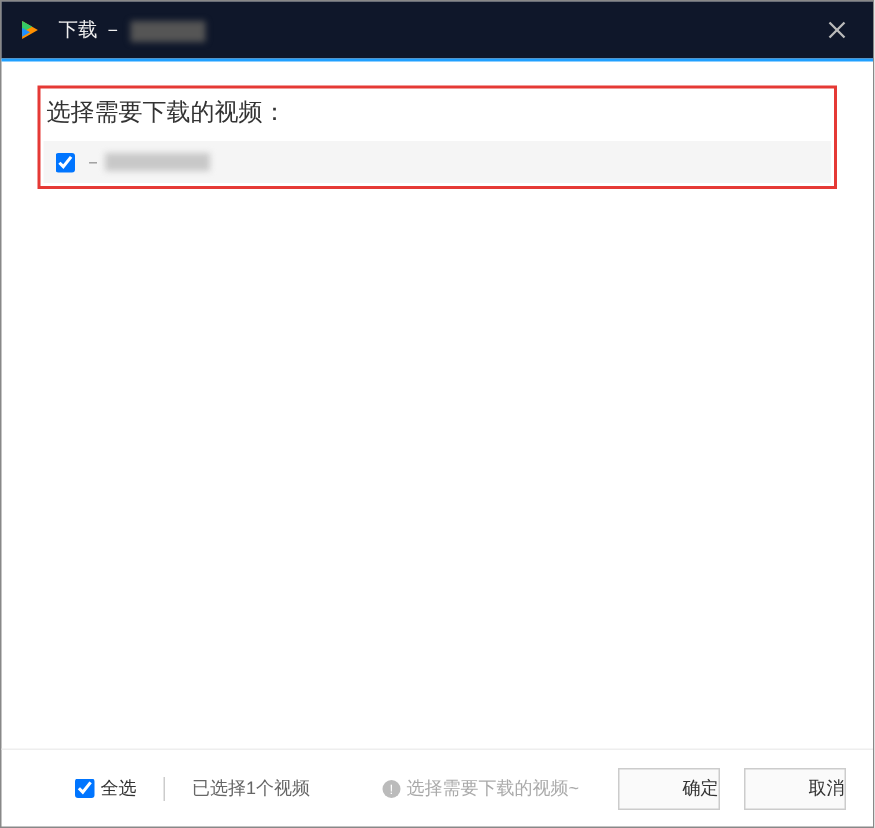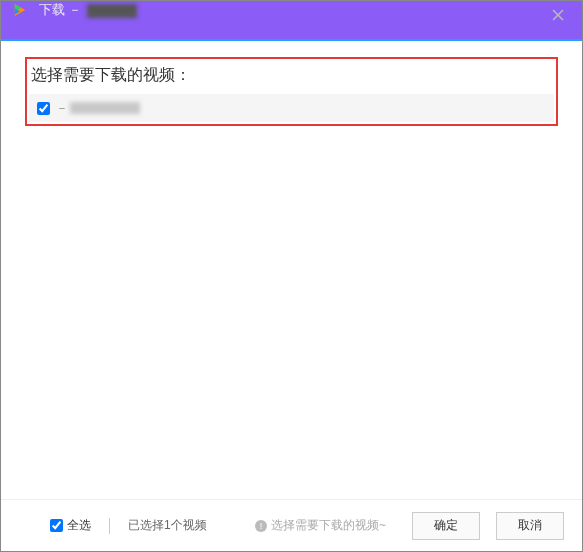--- a/index.html
+++ b/index.html
@@ -14,23 +14,23 @@
   .window {
     width: 583px;
     height: 552px;
     border: 1px solid #888;
     background: #fff;
     display: flex;
     flex-direction: column;
   }
   .titlebar {
     height: 38px;
-    background: #8b5cf6;
+    background: #0f172a;
     display: flex;
-    align-items: flex-start;
+    align-items: center;
     padding: 0 10px;
     color: #ddd;
   }
   .titlebar .logo {
     width: 18px;
     height: 18px;
     margin-right: 10px;
     display: flex;
     align-items: center;
     justify-content: center;
@@ -127,20 +127,21 @@
   }
   .footer .btn {
     min-width: 68px;
     height: 28px;
     border: 1px solid #ccc;
     background: #fafafa;
     color: #333;
     font-size: 12px;
     cursor: pointer;
     margin-left: 6px;
+    text-align: right;
   }
 </style>
 </head>
 <body>
 
 <div class="window">
 
   <div class="titlebar">
     <span class="logo">
       <svg viewBox="0 0 24 24">

